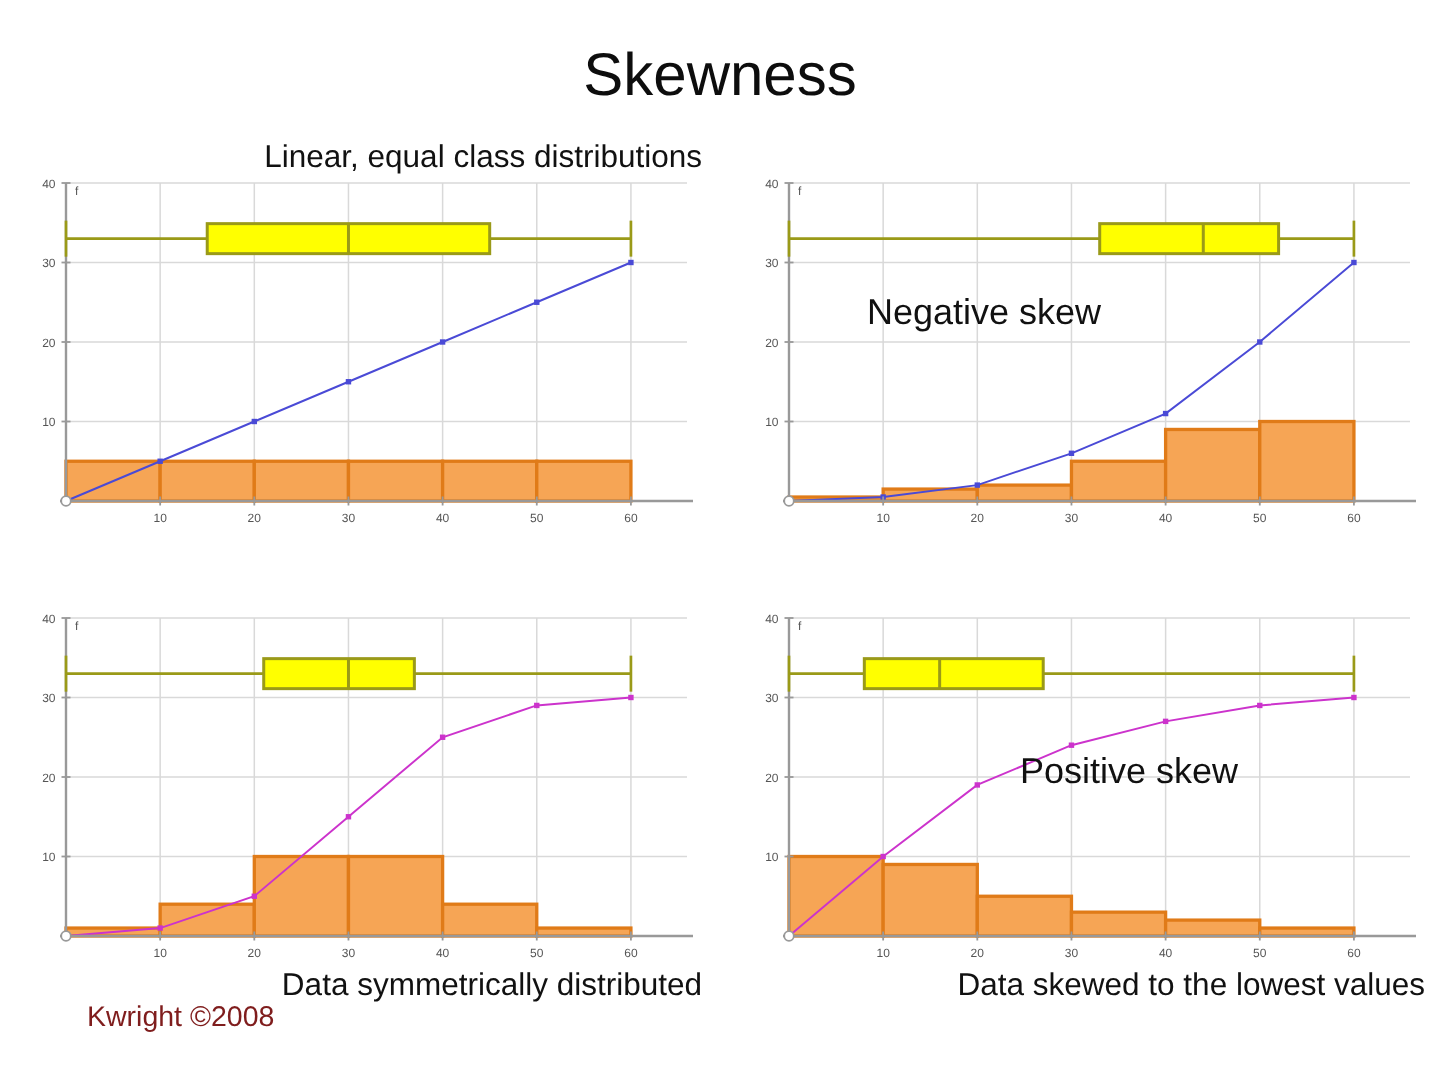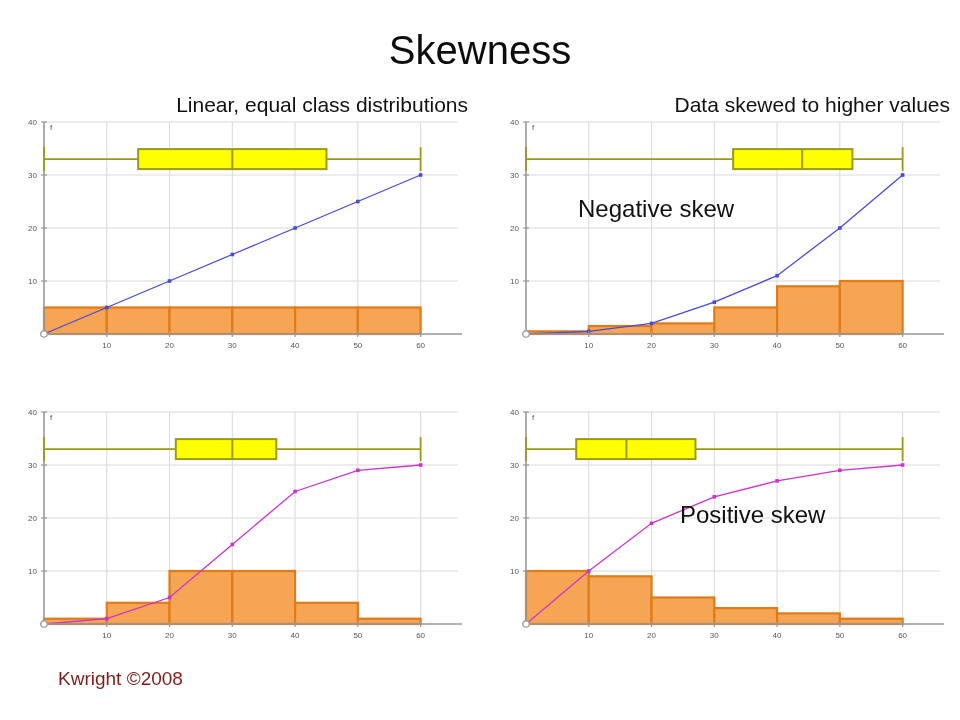--- a/index.html
+++ b/index.html
@@ -157,21 +157,20 @@
             <line x1="36" y1="33.10000000000002" x2="36" y2="57.10000000000002" stroke="#9a9a18" stroke-width="1.8"></line>
             <line x1="412.61538461538464" y1="33.10000000000002" x2="412.61538461538464" y2="57.10000000000002" stroke="#9a9a18" stroke-width="1.8"></line>
             <rect x="130.15384615384616" y="35.10000000000002" width="188.3076923076923" height="20" fill="#ffff00" stroke="#9a9a18" stroke-width="2"></rect>
             <line x1="224.30769230769232" y1="35.10000000000002" x2="224.30769230769232" y2="55.10000000000002" stroke="#9a9a18" stroke-width="2"></line>
           </g>
         </svg>
       </div>
   </div>
 
   <div class="panel panel-tr">
-    <div class="cap cap-top">Data skewed to higher values</div>
     <div class="plot">
         <svg width="460" height="250" viewBox="0 0 460 250">
           <g>
             <line x1="36" y1="167" x2="450" y2="167" stroke="#d9d9d9" stroke-width="1"></line>
             <line x1="36" y1="114" x2="450" y2="114" stroke="#d9d9d9" stroke-width="1"></line>
             <line x1="36" y1="61" x2="450" y2="61" stroke="#d9d9d9" stroke-width="1"></line>
             <line x1="36" y1="8" x2="450" y2="8" stroke="#d9d9d9" stroke-width="1"></line>
             <line x1="98.76923076923077" y1="8" x2="98.76923076923077" y2="220" stroke="#d9d9d9" stroke-width="1"></line>
             <line x1="161.53846153846155" y1="8" x2="161.53846153846155" y2="220" stroke="#d9d9d9" stroke-width="1"></line>
             <line x1="224.30769230769232" y1="8" x2="224.30769230769232" y2="220" stroke="#d9d9d9" stroke-width="1"></line>
@@ -298,20 +297,21 @@
           </g>
           <g>
             <line x1="36" y1="45.10000000000002" x2="412.61538461538464" y2="45.10000000000002" stroke="#9a9a18" stroke-width="1.8"></line>
             <line x1="36" y1="33.10000000000002" x2="36" y2="57.10000000000002" stroke="#9a9a18" stroke-width="1.8"></line>
             <line x1="412.61538461538464" y1="33.10000000000002" x2="412.61538461538464" y2="57.10000000000002" stroke="#9a9a18" stroke-width="1.8"></line>
             <rect x="167.81538461538463" y="35.10000000000002" width="100.43076923076922" height="20" fill="#ffff00" stroke="#9a9a18" stroke-width="2"></rect>
             <line x1="224.30769230769232" y1="35.10000000000002" x2="224.30769230769232" y2="55.10000000000002" stroke="#9a9a18" stroke-width="2"></line>
           </g>
         </svg>
       </div>
+    <div class="cap cap-bottom">Data symmetrically distributed</div>
   </div>
 
   <div class="panel panel-br">
     <div class="plot">
         <svg width="460" height="250" viewBox="0 0 460 250">
           <g>
             <line x1="36" y1="167" x2="450" y2="167" stroke="#d9d9d9" stroke-width="1"></line>
             <line x1="36" y1="114" x2="450" y2="114" stroke="#d9d9d9" stroke-width="1"></line>
             <line x1="36" y1="61" x2="450" y2="61" stroke="#d9d9d9" stroke-width="1"></line>
             <line x1="36" y1="8" x2="450" y2="8" stroke="#d9d9d9" stroke-width="1"></line>
@@ -370,17 +370,18 @@
           <g>
             <line x1="36" y1="45.10000000000002" x2="412.61538461538464" y2="45.10000000000002" stroke="#9a9a18" stroke-width="1.8"></line>
             <line x1="36" y1="33.10000000000002" x2="36" y2="57.10000000000002" stroke="#9a9a18" stroke-width="1.8"></line>
             <line x1="412.61538461538464" y1="33.10000000000002" x2="412.61538461538464" y2="57.10000000000002" stroke="#9a9a18" stroke-width="1.8"></line>
             <rect x="86.21538461538462" y="35.10000000000002" width="119.26153846153848" height="20" fill="#ffff00" stroke="#9a9a18" stroke-width="2"></rect>
             <line x1="136.43076923076924" y1="35.10000000000002" x2="136.43076923076924" y2="55.10000000000002" stroke="#9a9a18" stroke-width="2"></line>
           </g>
         </svg>
       </div>
     <div class="skew-note note-pos">Positive skew</div>
+    <div class="cap cap-bottom">Data skewed to the lowest values</div>
   </div>
 
   <div id="footer">Kwright ©2008</div>
 
 </div>
 
 </body></html>

